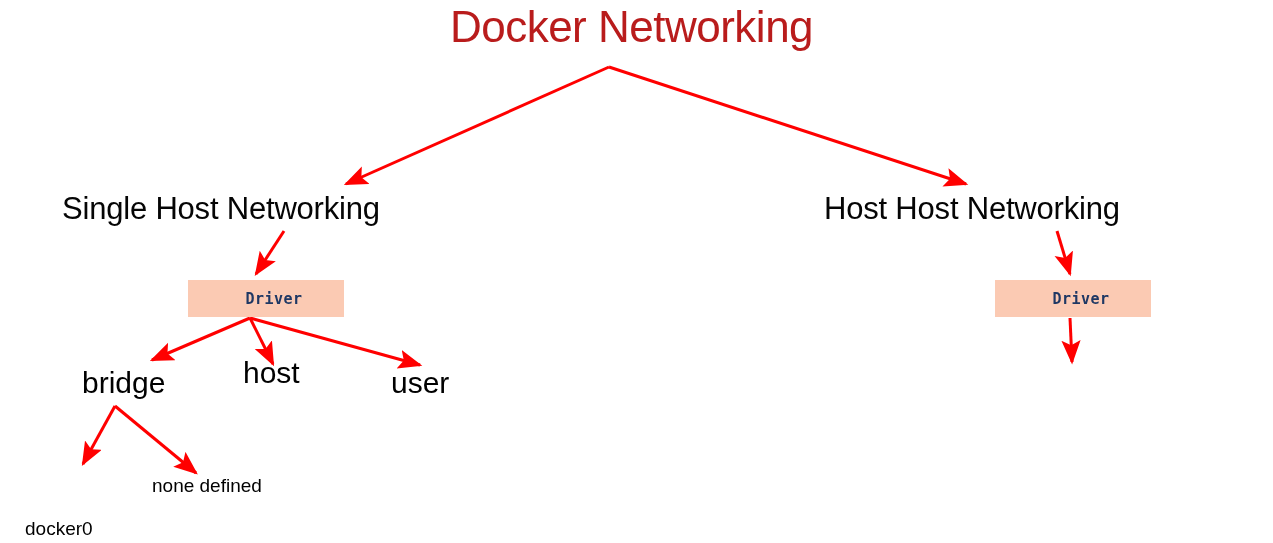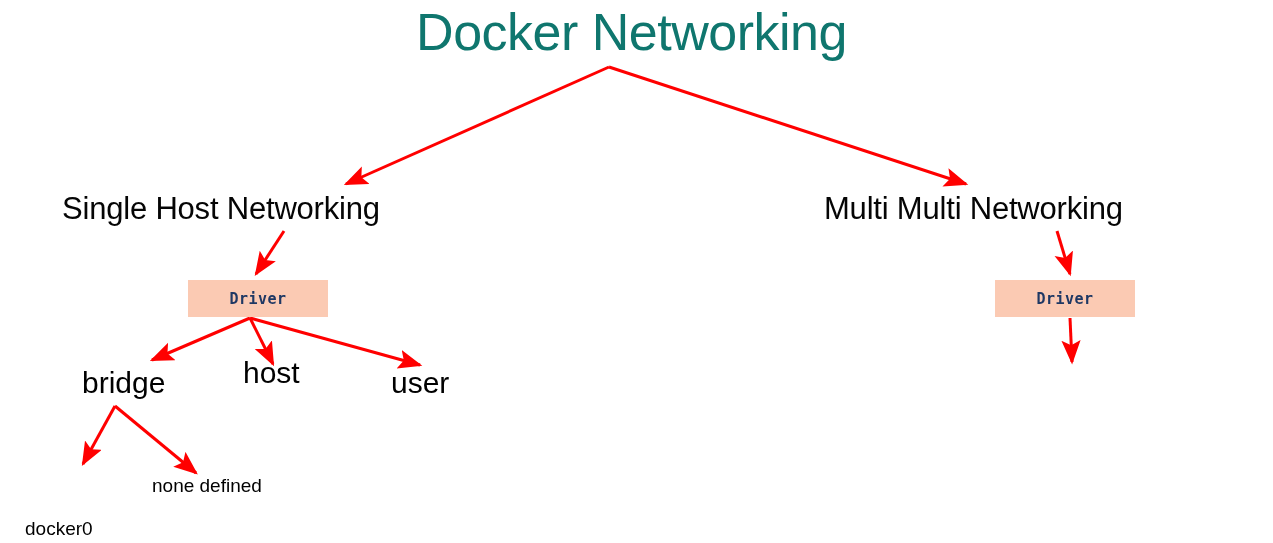--- a/index.html
+++ b/index.html
@@ -25,42 +25,43 @@
   }
   .node {
     position: absolute;
     white-space: pre;
   }
   .title {
     left: 0;
     top: 2px;
     width: 1263px;
     text-align: center;
-    font-size: 52px;
+    font-size: 44px;
     font-weight: 300;
-    color: #0f766e;
+    color: #b91c1c;
     letter-spacing: -0.5px;
   }
   .branch-heading {
     font-size: 31px;
     font-weight: normal;
     color: #050505;
     letter-spacing: -0.2px;
   }
   #heading-single { left: 62px; top: 191px; }
   #heading-multi  { left: 824px; top: 191px; }
 
   .driver-box {
     position: absolute;
     width: 140px;
     height: 37px;
     background: #fbcab3;
     display: flex;
     align-items: center;
     justify-content: center;
+    padding-left: 16px;
   }
   .driver-box span {
     font-family: "DejaVu Sans Mono", "Liberation Mono", monospace;
     font-size: 15px;
     font-weight: bold;
     color: #1f3864;
     letter-spacing: 0.5px;
   }
   #driver-left  { left: 188px; top: 280px; }
   #driver-right { left: 995px; top: 280px; }
@@ -111,21 +112,21 @@
       <line x1="115" y1="406" x2="196" y2="473"></line>
 
       <line x1="1070" y1="318" x2="1072" y2="362"></line>
     </g>
   </svg>
 
   <div class="node title">Docker Networking</div>
 
   <div class="node branch-heading" id="heading-single">Single Host Networking</div>
 
-  <div class="node branch-heading" id="heading-multi">Multi Multi Networking</div>
+  <div class="node branch-heading" id="heading-multi">Host Host Networking</div>
 
   <div class="driver-box" id="driver-left">
     <span>Driver</span>
   </div>
 
   <div class="driver-box" id="driver-right">
     <span>Driver</span>
   </div>
 
   <div class="node leaf" id="leaf-bridge">bridge</div>

